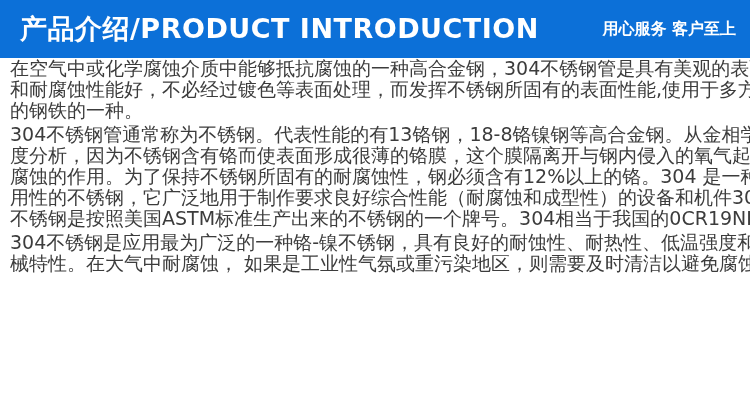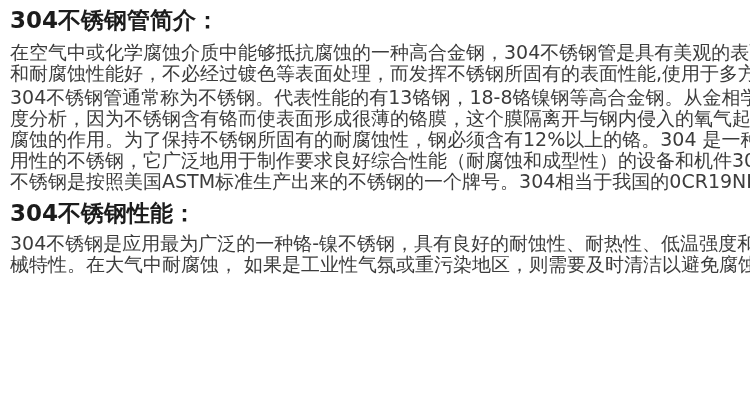--- a/index.html
+++ b/index.html
@@ -52,39 +52,42 @@
     line-height:21px;
     white-space:nowrap;
     color:#3c3c3c;
   }
 </style>
 </head>
 <body>
 
 <div class="page">
 
+  <header class="banner">
+    <div class="banner-title">产品介绍/PRODUCT INTRODUCTION</div>
+    <div class="banner-slogan">用心服务 客户至上</div>
+  </header>
 
   <main class="content">
 
-    <h2 class="section-heading">304不锈钢管简介：</h2>
 
     <div class="paragraph">
       <div class="para-line">在空气中或化学腐蚀介质中能够抵抗腐蚀的一种高合金钢，304不锈钢管是具有美观的表面</div>
       <div class="para-line">和耐腐蚀性能好，不必经过镀色等表面处理，而发挥不锈钢所固有的表面性能,使用于多方面</div>
+      <div class="para-line">的钢铁的一种。</div>
     </div>
 
     <div class="paragraph">
       <div class="para-line">304不锈钢管通常称为不锈钢。代表性能的有13铬钢，18-8铬镍钢等高合金钢。从金相学角</div>
       <div class="para-line">度分析，因为不锈钢含有铬而使表面形成很薄的铬膜，这个膜隔离开与钢内侵入的氧气起耐</div>
       <div class="para-line">腐蚀的作用。为了保持不锈钢所固有的耐腐蚀性，钢必须含有12%以上的铬。304 是一种通</div>
       <div class="para-line">用性的不锈钢，它广泛地用于制作要求良好综合性能（耐腐蚀和成型性）的设备和机件304</div>
       <div class="para-line">不锈钢是按照美国ASTM标准生产出来的不锈钢的一个牌号。304相当于我国的0CR19NI9 (0</div>
     </div>
 
-    <h2 class="section-heading second">304不锈钢性能：</h2>
 
     <div class="paragraph">
       <div class="para-line">304不锈钢是应用最为广泛的一种铬-镍不锈钢，具有良好的耐蚀性、耐热性、低温强度和机</div>
       <div class="para-line">械特性。在大气中耐腐蚀， 如果是工业性气氛或重污染地区，则需要及时清洁以避免腐蚀。</div>
     </div>
 
   </main>
 
 </div>
 

